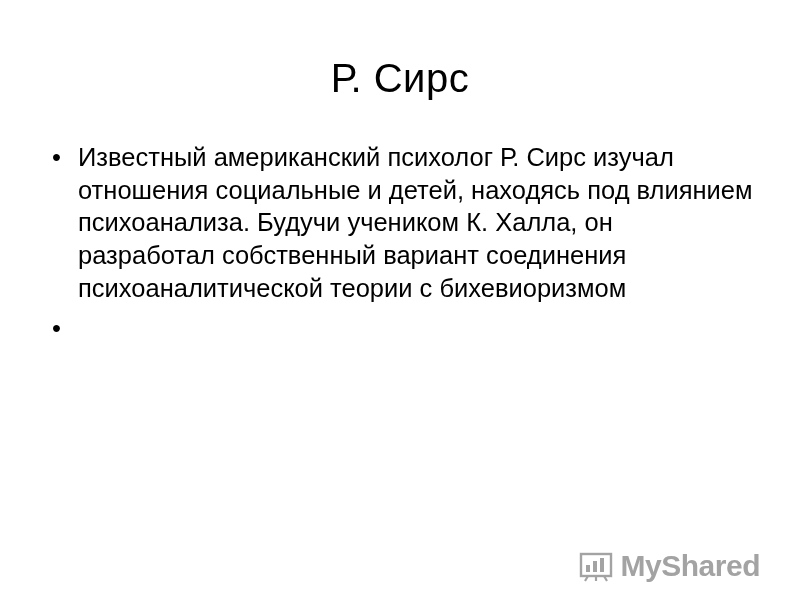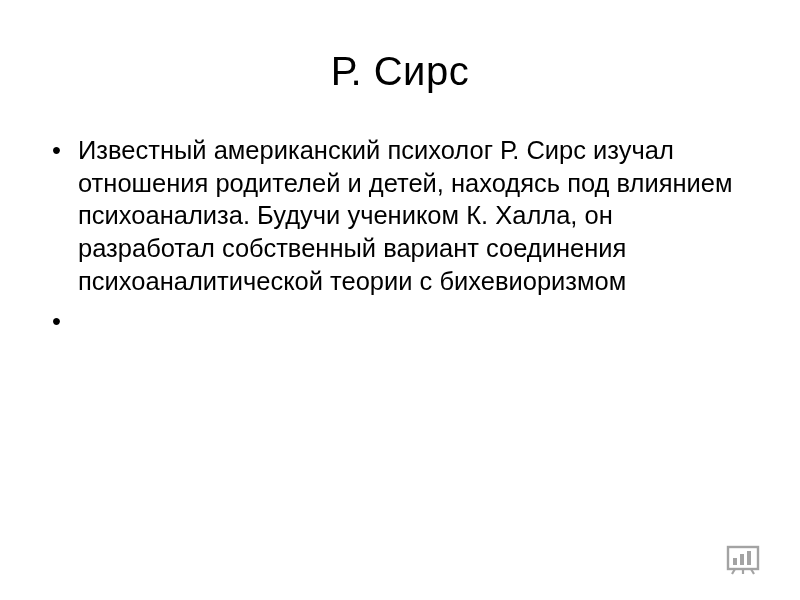--- a/index.html
+++ b/index.html
@@ -19,21 +19,21 @@
     width: 800px;
     height: 600px;
     box-sizing: border-box;
     background: #ffffff;
   }
   .slide-title {
     text-align: center;
     font-size: 40px;
     font-weight: normal;
     letter-spacing: 0.5px;
-    margin: 4px;
+    margin: 11px;
     padding-top: 45px;
     color: #000000;
     font-family: "Liberation Sans", sans-serif;
   }
   .content {
     margin-top: 40px;
     padding: 0 46px 0 40px;
   }
   .bullet-list {
     list-style: none;
@@ -83,35 +83,36 @@
 <body>
 
 <div class="slide">
 
   <h1 class="slide-title">Р. Сирс</h1>
 
   <div class="content">
     <ul class="bullet-list">
       <li class="bullet-item">
         <span class="dot">•</span>
-        <span>Известный американский психолог Р. Сирс изучал отношения родителей и детей, находясь под влиянием психоанализа. Будучи учеником К. Халла, он разработал собственный вариант соединения психоаналитической теории с бихевиоризмом</span>
+        <span>Известный американский психолог Р. Сирс изучал отношения социальные и детей, находясь под влиянием психоанализа. Будучи учеником К. Халла, он разработал собственный вариант соединения психоаналитической теории с бихевиоризмом</span>
       </li>
       <li class="bullet-item">
         <span class="dot">•</span>
       </li>
     </ul>
   </div>
 
   <div class="watermark">
     <span class="wm-icon">
       <svg width="34" height="34" viewBox="0 0 34 34" aria-hidden="true">
         <rect x="2" y="5" width="30" height="22" fill="none" stroke="#6b6b6b" stroke-width="2.4"></rect>
         <rect x="7" y="16" width="4" height="7" fill="#6b6b6b"></rect>
         <rect x="14" y="12" width="4" height="11" fill="#6b6b6b"></rect>
         <rect x="21" y="9" width="4" height="14" fill="#6b6b6b"></rect>
         <line x1="9" y1="27" x2="6" y2="32" stroke="#6b6b6b" stroke-width="2.2"></line>
         <line x1="25" y1="27" x2="28" y2="32" stroke="#6b6b6b" stroke-width="2.2"></line>
         <line x1="17" y1="27" x2="17" y2="32" stroke="#6b6b6b" stroke-width="2.2"></line>
       </svg>
     </span>
+    <span class="wm-text">MyShared</span>
   </div>
 
 </div>
 
 </body></html>

